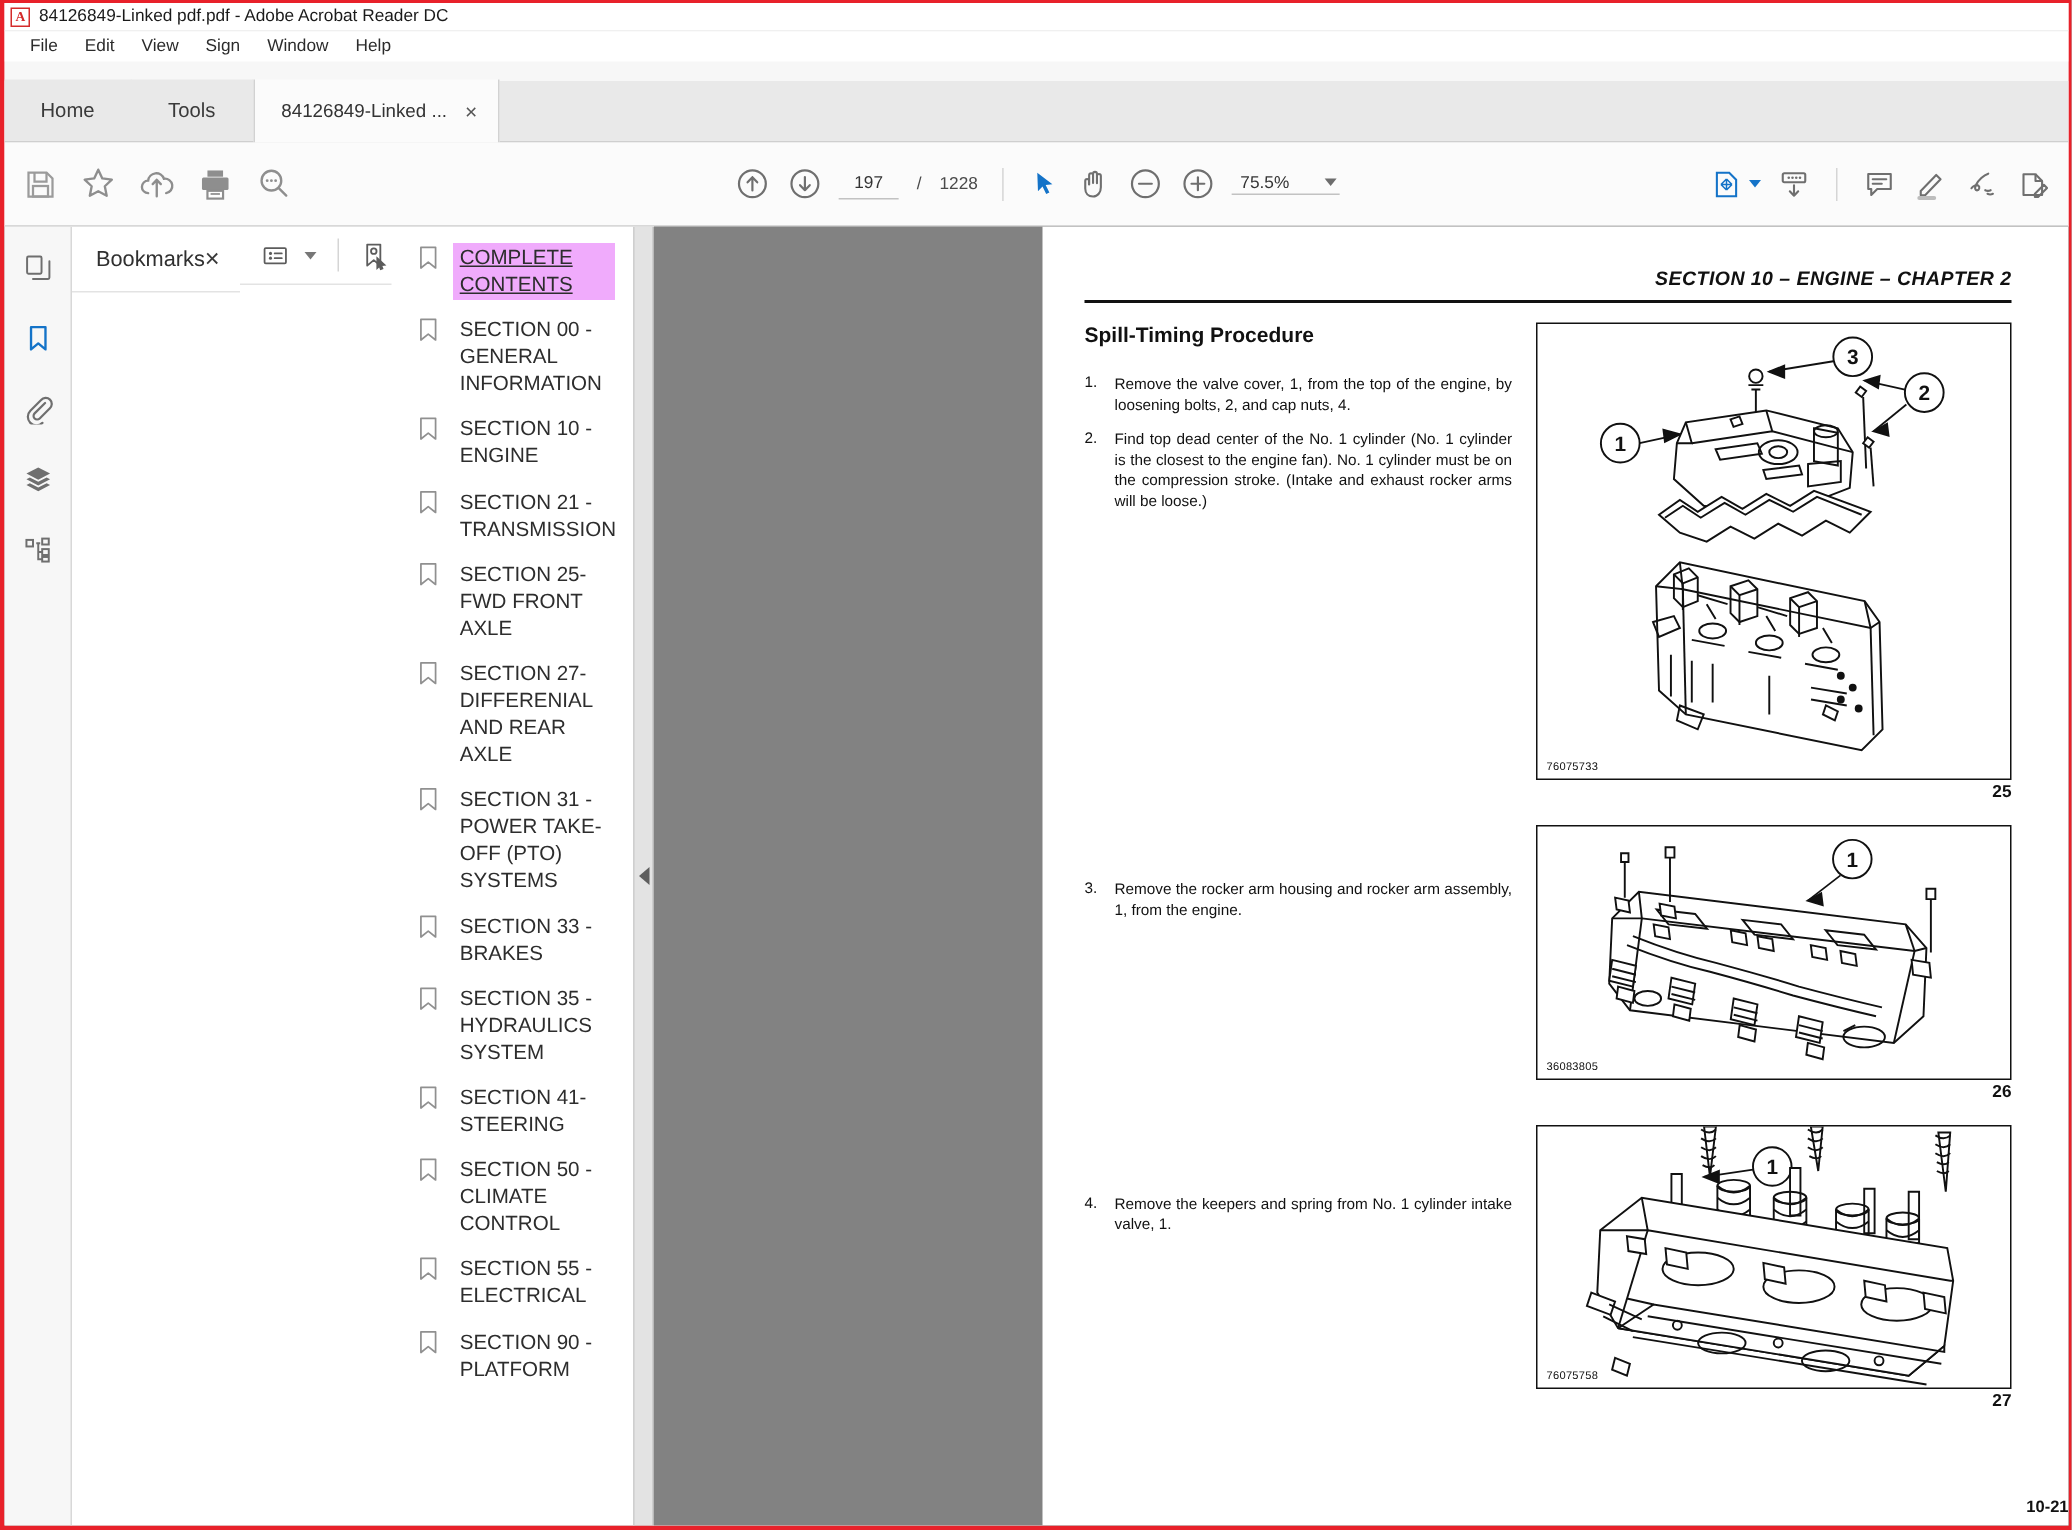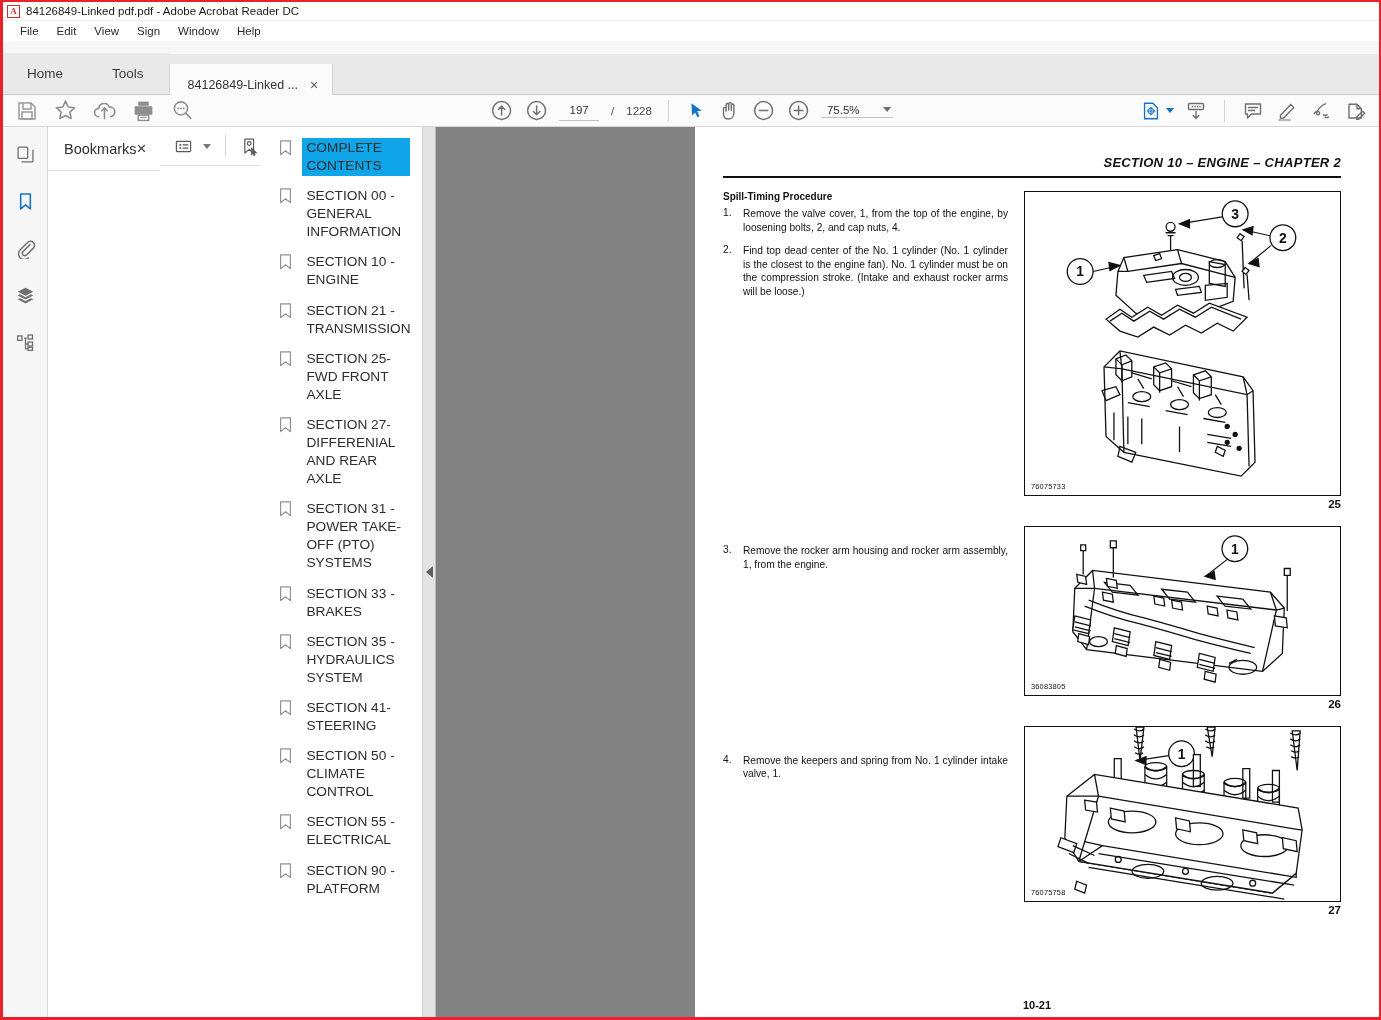--- a/index.html
+++ b/index.html
@@ -40,27 +40,27 @@
     flex:0 0 auto; border-bottom:1px solid #cfcfcf;margin-top:13px;
   }
   .tab {
     height:41px; display:flex; align-items:center; padding:0 24px;
     font-size:13.5px; color:#3a3a3a; background:#e9e9e9; cursor:pointer;
     border-right:1px solid #e9e9e9;
   }
   .tab.doc {
     background:#fbfbfb; padding:0 14px 0 18px; gap:12px;
     border-left:1px solid #d2d2d2; border-right:1px solid #d2d2d2;
-    color:#333; font-size:12.5px; position:relative; top:12px; height:42px;
+    color:#333; font-size:12.5px; position:relative; top:1px; height:42px;
   }
   .tab .closex { font-size:14px; color:#555; line-height:1; }
 
   
   .toolbar {
-    height:32px; background:#fbfbfb; border-bottom:1px solid #d8d8d8;
+    height:56px; background:#fbfbfb; border-bottom:1px solid #d8d8d8;
     display:flex; align-items:center; flex:0 0 auto; position:relative;
   }
   .tb-left { display:flex; align-items:center; gap:14px; padding-left:12px; }
   .tb-center {
     position:absolute; left:50%; transform:translateX(-50%);
     display:flex; align-items:center; gap:10px;
   }
   .tb-right { position:absolute; right:12px; display:flex; align-items:center; gap:10px; }
   .ic { display:inline-flex; align-items:center; justify-content:center; cursor:pointer; }
   .ic svg { display:block; }
@@ -103,21 +103,21 @@
   .panel-close { font-size:17px; color:#3a3a3a; cursor:pointer; line-height:1; }
   .panel-tools {
     height:39px; display:flex; align-items:center; gap:10px; padding-left:14px;
     border-bottom:1px solid #e3e3e3;
   }
   .bm-list { flex:1 1 auto; overflow:hidden; padding-top:6px; }
   .bm-item {
     display:flex; align-items:flex-start; gap:10px; padding:5px 12px 5px 18px;
     cursor:pointer;
   }
-  .bm-item.sel .bm-label { background:#0ea5e9; }
+  .bm-item.sel .bm-label { background:#f0abfc;text-decoration:underline; }
   .bm-label { font-size:13.7px; color:#2d2d2d; line-height:1.32; padding:1px 4px; }
   .bm-ico { flex:0 0 auto; margin-top:2px; }
 
   
   .collapse {
     width:13px; background:#e3e3e3; display:flex; align-items:center;
     justify-content:center; flex:0 0 auto; cursor:pointer;
     border-right:1px solid #b9b9b9;
   }
   .collapse .tri { width:0;height:0;border-top:6px solid transparent;border-bottom:6px solid transparent;border-right:7px solid #5e5e5e; }
@@ -132,35 +132,35 @@
   .pg-header .hdr-text {
     font-size:13px; font-style:italic; font-weight:bold; color:#111;
     letter-spacing:.3px; font-family:"Liberation Sans", sans-serif;
   }
   .pg-rule { height:2px; background:#111; margin:5px 0 13px 0; }
 
   .content { display:flex; gap:16px; }
   .col-text { width:285px; flex:0 0 auto; }
   .col-figs { flex:1 1 auto; }
 
-  .proc-title { font-size:10px; font-weight:bold; color:#111; margin-bottom:5px; }
+  .proc-title { font-size:14px; font-weight:bold; color:#111; margin-bottom:19px; }
   .step { display:flex; gap:7px; margin-bottom:10px; }
   .step-num { width:13px; flex:0 0 auto; font-size:10.2px; color:#111; }
   .step-txt { font-size:10.2px; color:#111; line-height:1.33; text-align:justify; }
 
   .figbox { border:1.2px solid #111; background:#fff; position:relative; }
   .fig-id { position:absolute; left:6px; bottom:4px; font-size:7.4px; color:#111; letter-spacing:.2px; }
   .fig-num { text-align:right; font-size:11.5px; color:#111; margin-top:2px; font-weight:bold; }
   .fig-wrap { margin-bottom:16px; }
   .fig-wrap.f1 .figbox { height:305px; }
   .fig-wrap.f2 .figbox { height:170px; }
   .fig-wrap.f3 .figbox { height:176px; }
   .fig-svg { width:100%; height:100%; display:block; }
   .pg-footer {
-    position:absolute; bottom:6px; left:0; right:0; text-align:center;
+    position:absolute; bottom:6px; left:0; right:0; text-align:right;
     font-size:11px; font-weight:bold; color:#111;
   }
 </style>
 </head>
 <body>
 
 <div class="app">
 
   <div class="titlebar">
     <div class="acro-logo">A</div>

